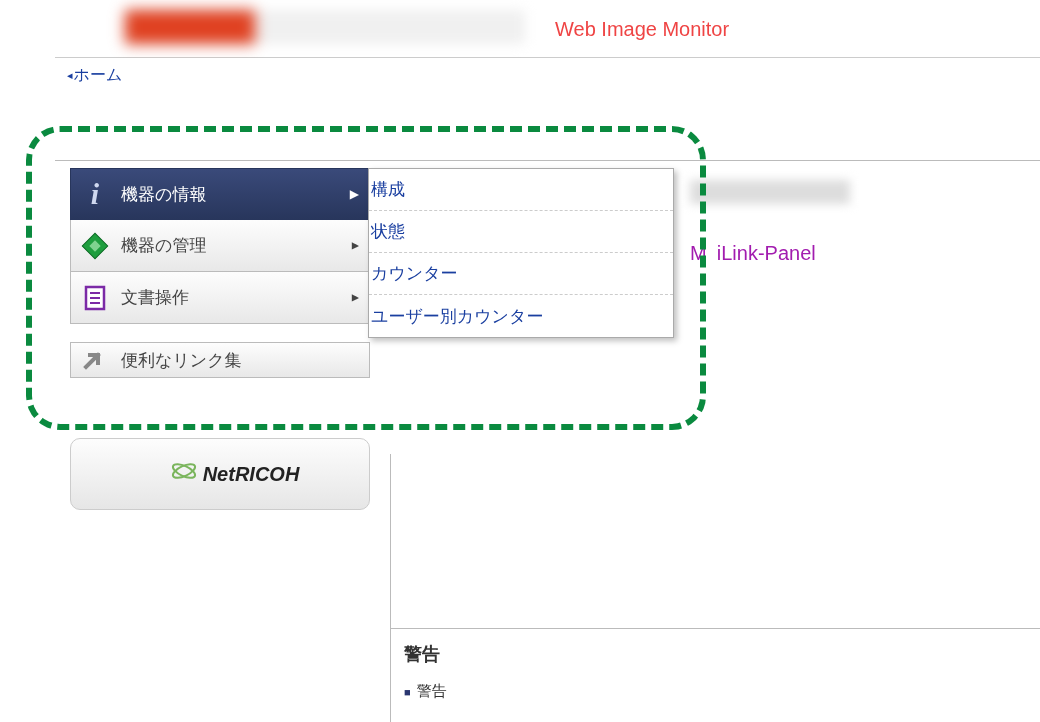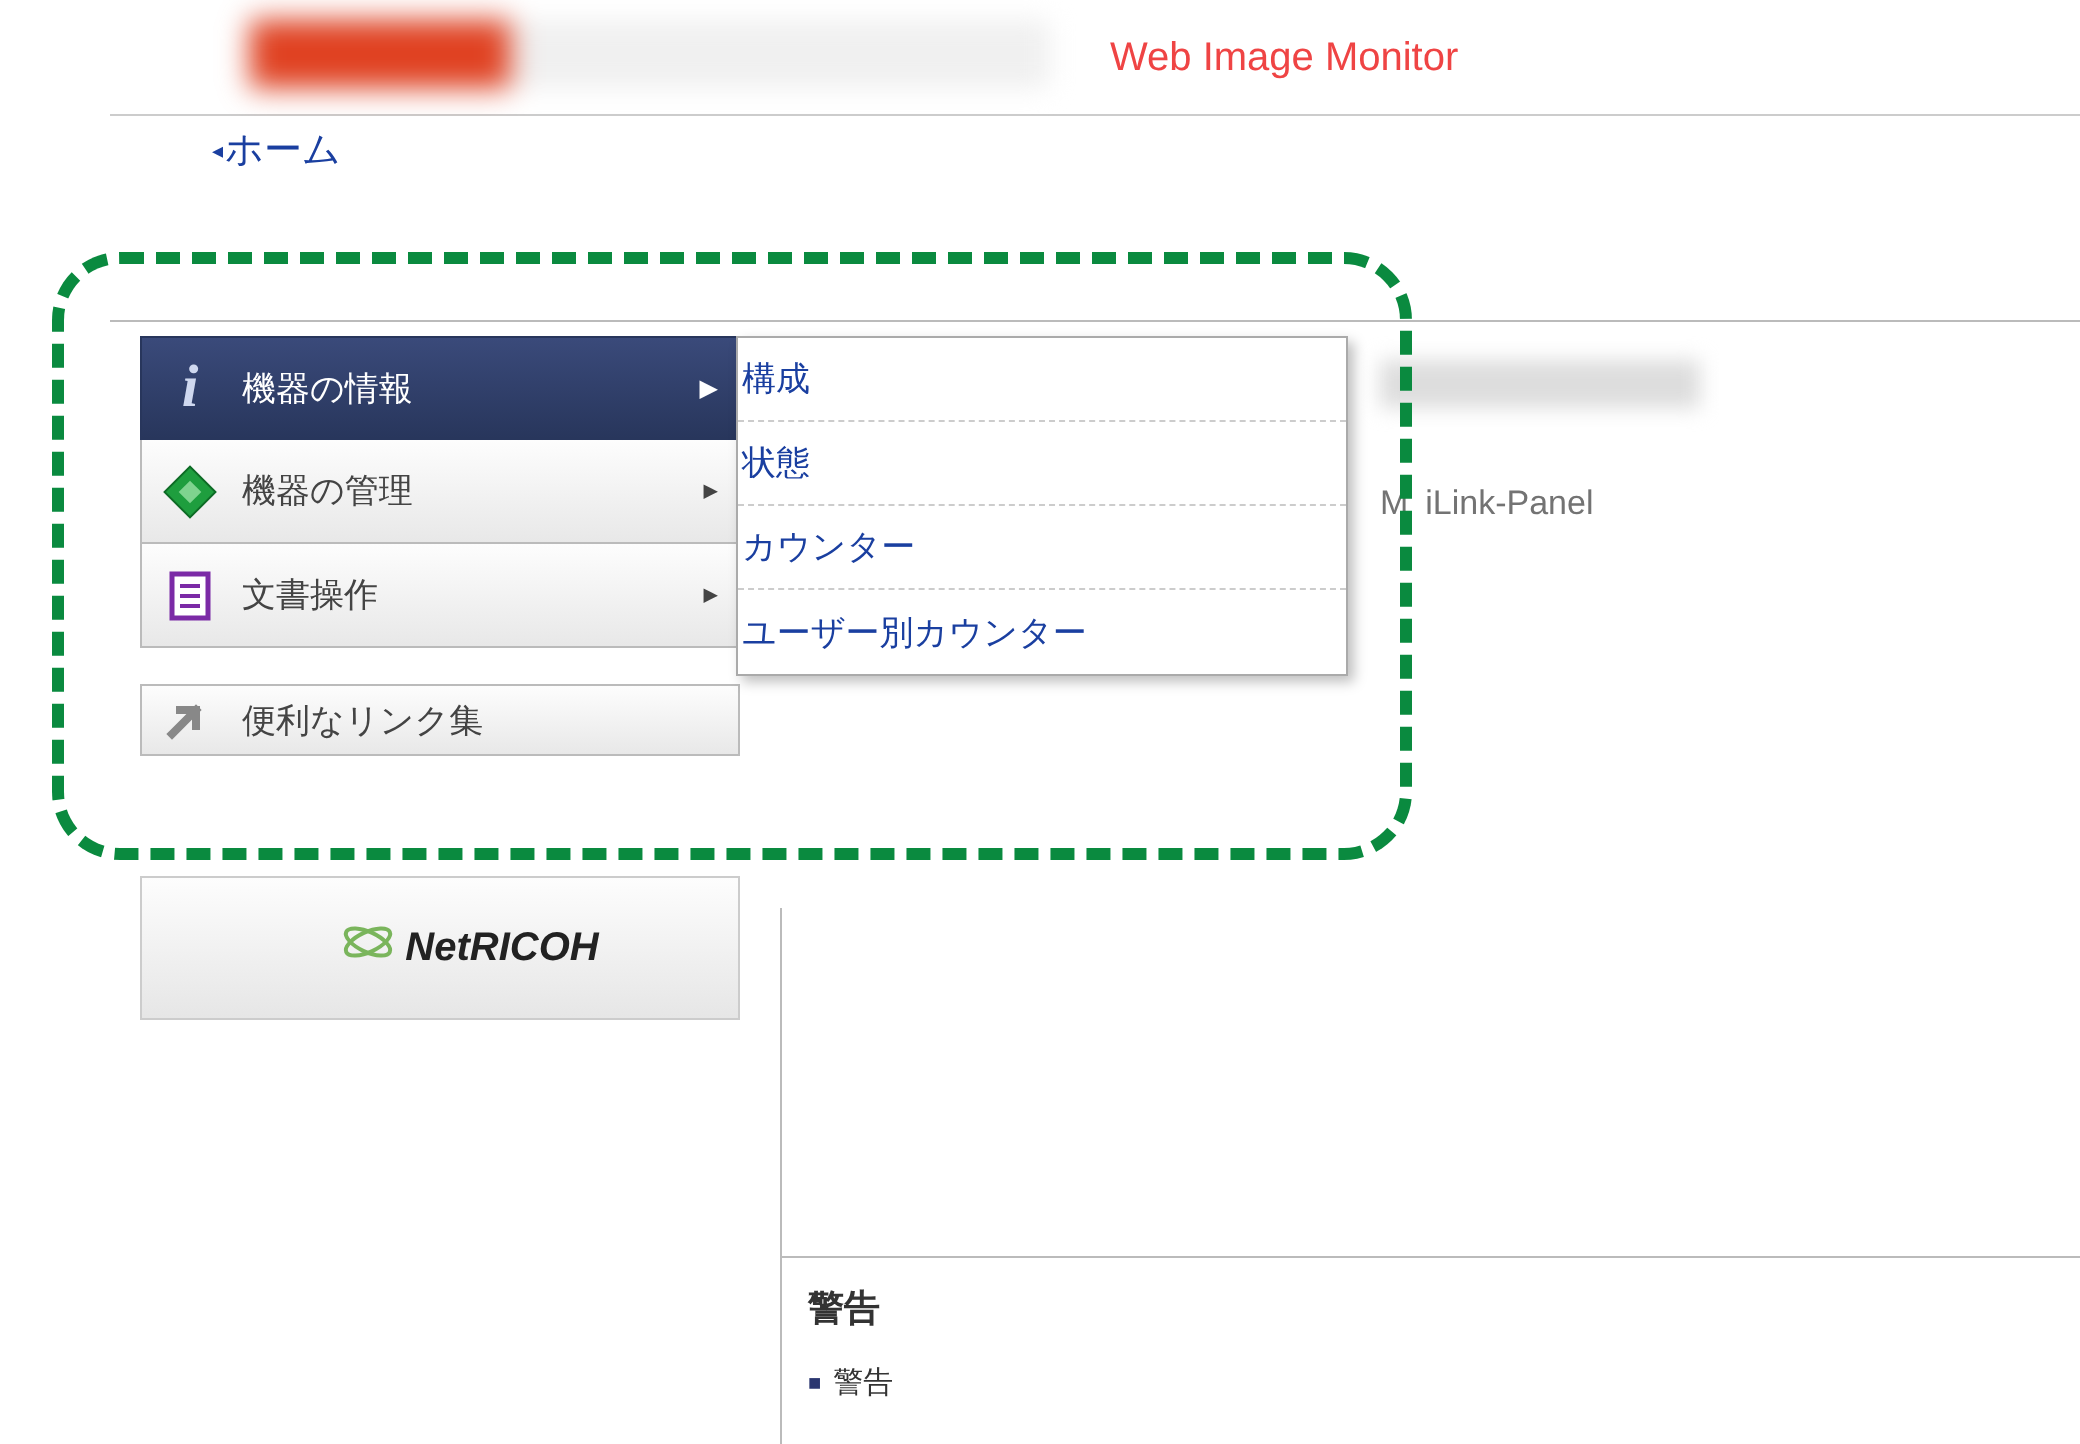--- a/index.html
+++ b/index.html
@@ -47,23 +47,22 @@
     left: 55px; right: 0;
     top: 58px;
     height: 34px;
     display: flex;
     align-items: center;
     padding-left: 12px;
     background: #fff;
   }
   .home-link {
     color: #1a3fa0;
-    font-size: 19px;
+    font-size: 16px;
     cursor: pointer;
-    margin-left: 39px;
   }
   .home-link::before {
     content: "◂";
     font-size: 11px;
     margin-right: 1px;
     color: #1a3fa0;
     display: inline-block;
     vertical-align: middle;
   }
 
@@ -112,21 +111,21 @@
     justify-content: center;
   }
   .group2 { margin-top: 18px; }
   .group2 .menu-item { height: 36px; }
 
   .netricoh {
     margin-top: 60px;
     width: 300px;
     height: 72px;
     border: 1px solid #ccc;
-    border-radius: 0;
+    border-radius: 10px;
     background: linear-gradient(#fdfdfd,#e6e6e6);
     display: flex;
     align-items: center;
     justify-content: center;
     font-weight: bold;
     font-style: italic;
     font-size: 20px;
     color: #222;
     cursor: pointer;
     padding-left: 28px;
@@ -168,22 +167,22 @@
     left: 690px;
     top: 180px;
   }
   .blurred-name {
     width: 160px; height: 24px;
     background: #ddd;
     filter: blur(5px);
     margin-bottom: 38px;
   }
   .panel-label {
-    font-size: 17px;
-    color: #737373;
+    font-size: 20px;
+    color: #a21caf;
   }
   .panel-label-prefix {
     letter-spacing: -1px;
   }
 
   .vline {
     position: absolute;
     left: 390px; top: 454px;
     height: 270px;
     border-left: 1px solid #bbb;

